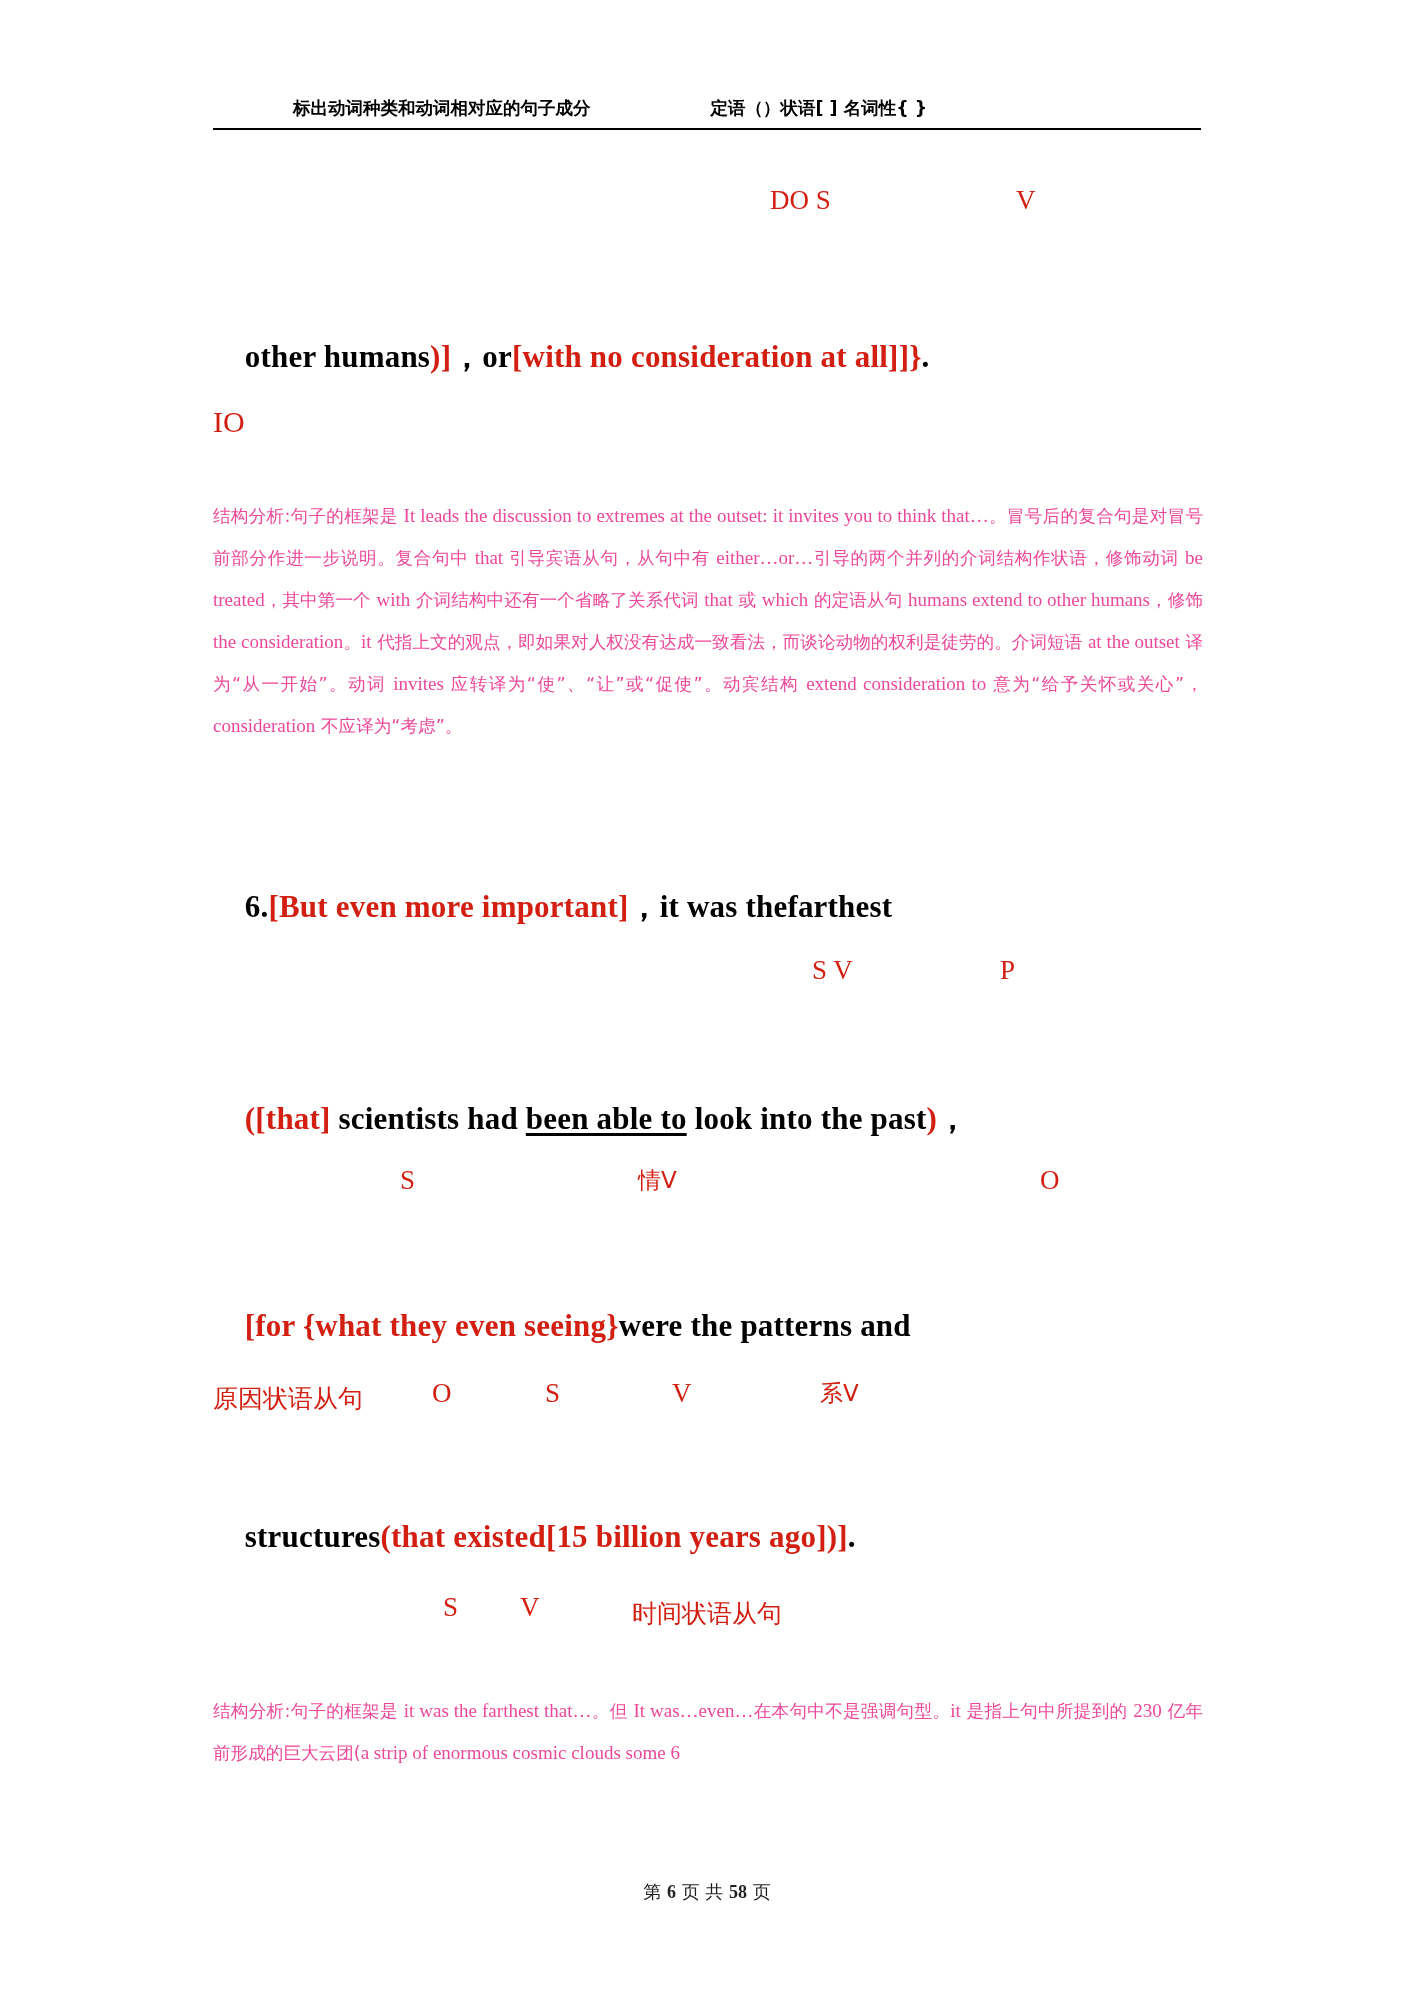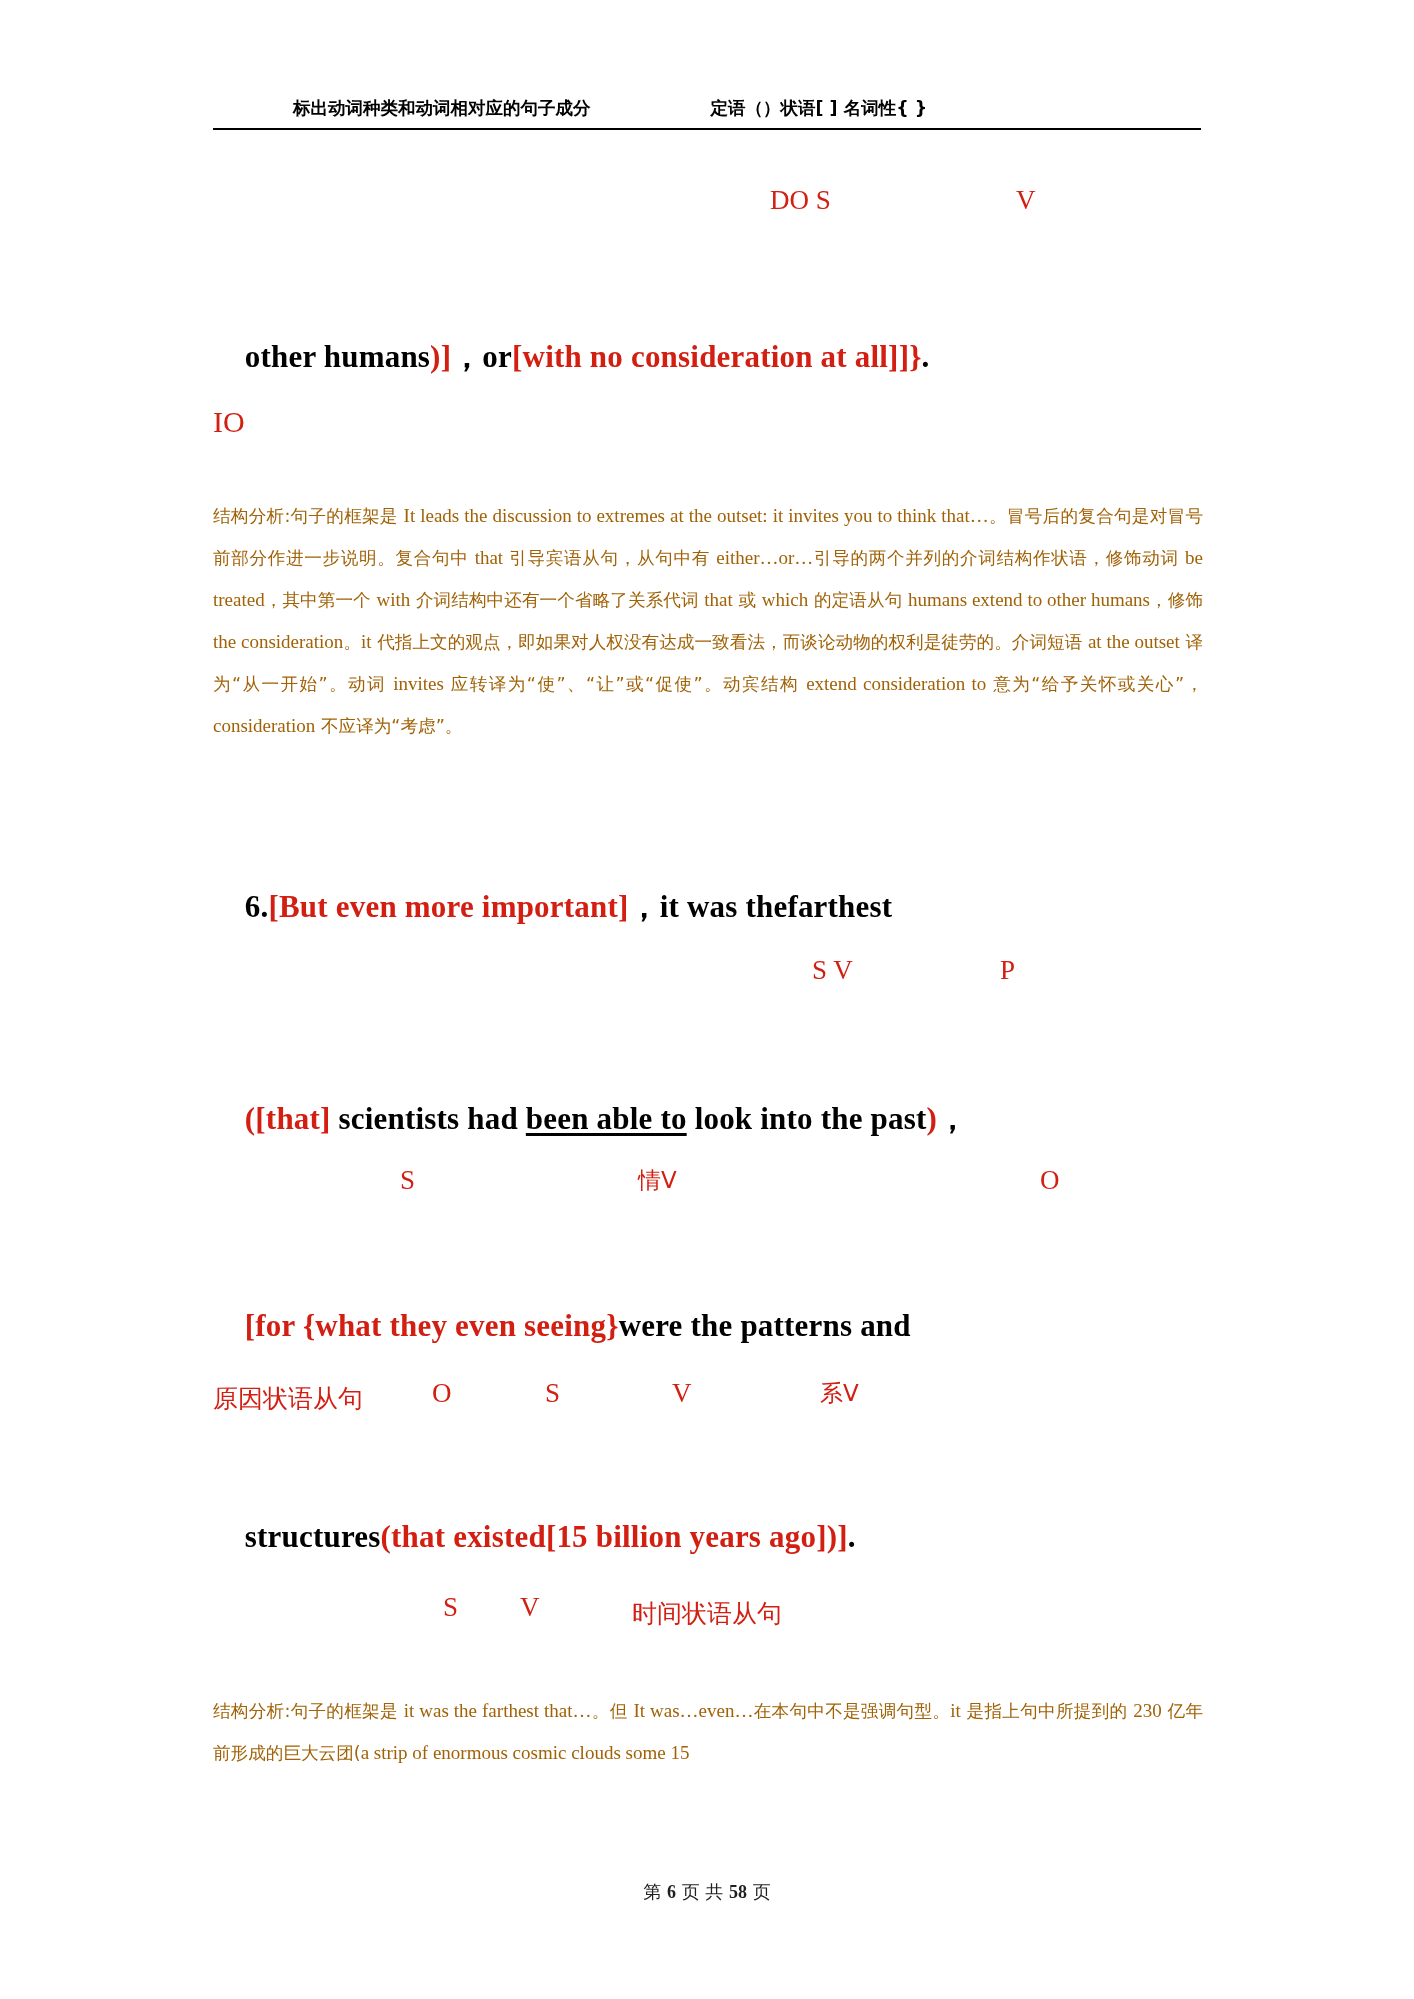--- a/index.html
+++ b/index.html
@@ -73,21 +73,21 @@
     font-family: "DejaVu Sans", sans-serif;
     font-size: 22px;
     white-space: pre;
   }
   .analysis {
     position: absolute;
     width: 990px;
     font-family: "DejaVu Sans", sans-serif;
     font-size: 17.6px;
     line-height: 41px;
-    color: #a16207;
+    color: #ec4899;
     text-align: justify;
   }
   .analysis .en {
     font-family: "Liberation Serif", serif;
     font-size: 19px;
   }
   .underline-u {
     text-decoration: underline;
     text-underline-offset: 4px;
   }
@@ -156,21 +156,21 @@
 
   <div class="line big" style="top:1483px; left:213px;">
     <span class="black">structures</span><span class="red">(that existed</span><span class="red">[15 billion years ago]</span><span class="red">)]</span><span class="black">.</span>
   </div>
 
   <div class="marker" style="top:1592px; left:443px;">S</div>
   <div class="marker" style="top:1592px; left:520px;">V</div>
   <div class="marker-cn" style="top:1597px; left:632px; font-size:25px;">时间状语从句</div>
 
   <div class="analysis" style="top:1690px; left:213px;">
-    <span>结构分析:</span><span>句子的框架是 </span><span class="en">it was the farthest that…</span><span>。但 </span><span class="en">It was…even…</span><span>在本句中不是强调句型。</span><span class="en">it</span><span> 是指上句中所提到的 </span><span class="en">230</span><span> 亿年前形成的巨大云团(</span><span class="en">a strip of enormous cosmic clouds some 15</span>
+    <span>结构分析:</span><span>句子的框架是 </span><span class="en">it was the farthest that…</span><span>。但 </span><span class="en">It was…even…</span><span>在本句中不是强调句型。</span><span class="en">it</span><span> 是指上句中所提到的 </span><span class="en">230</span><span> 亿年前形成的巨大云团(</span><span class="en">a strip of enormous cosmic clouds some 6</span>
   </div>
 
   <div class="footer">
     <span>第</span>
     <span class="num">6</span>
     <span>页 共</span>
     <span class="num">58</span>
     <span>页</span>
   </div>
 

